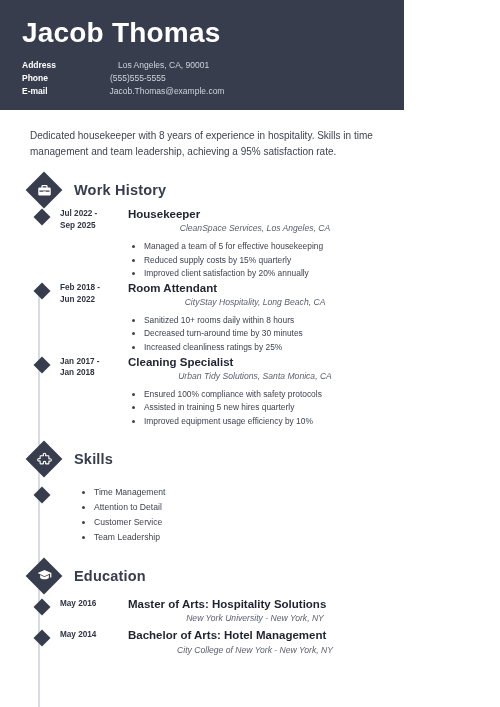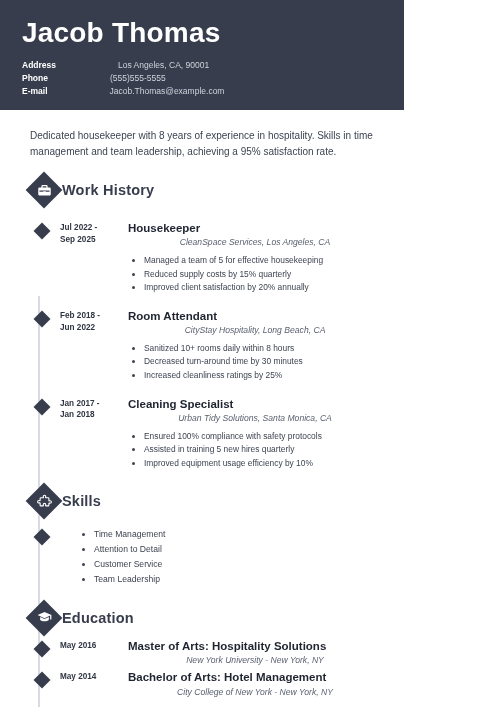--- a/index.html
+++ b/index.html
@@ -108,32 +108,32 @@
     transform: translateY(-50%);
     width: 26px;
     height: 26px;
     display: flex;
     align-items: center;
     justify-content: center;
     z-index: 3;
   }
   .diamond-icon svg { display: block; }
   .section-title {
-    margin-left: 40px;
+    margin-left: 52px;
     font-size: 14.5px;
     font-weight: bold;
     color: #373d4c;
     letter-spacing: 0.2px;
   }
 
   
   .entry {
     position: relative;
     display: flex;
-    margin-top: 14px;
+    margin-top: 0;
     min-height: 20px;
   }
   .diamond-small {
     position: absolute;
     left: 14px;
     top: 4px;
     width: 12px;
     height: 12px;
     background: #373d4c;
     transform: rotate(45deg);

